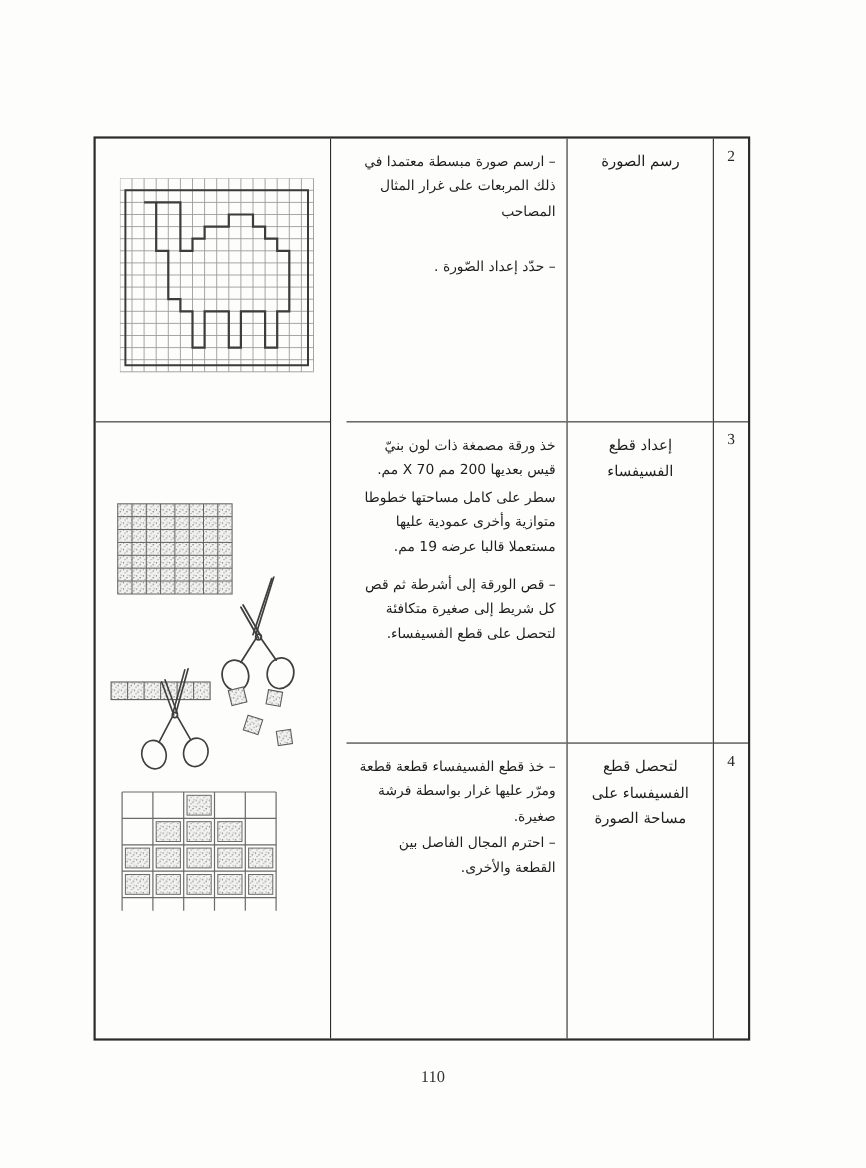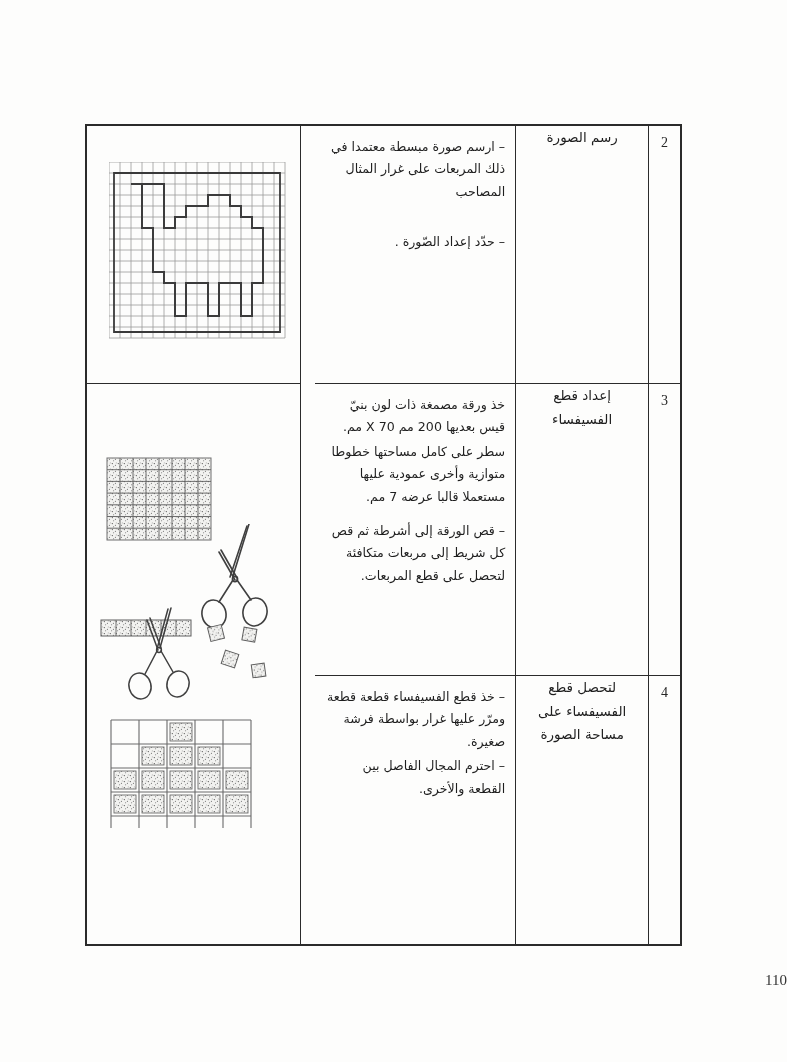--- a/index.html
+++ b/index.html
@@ -49,21 +49,21 @@
 
   .num{
     display:flex;align-items:flex-start;justify-content:center;
     padding-top:9px;
     font-family:"Liberation Serif","DejaVu Serif",serif;
     font-size:14px;color:#262626;
   }
   .title{
     direction:rtl;
     text-align:center;
-    padding:0 8px 0 8px;
+    padding:10px 8px 0 8px;
     font-size:13.5px;
     line-height:1.75;
     color:#1e1e1e;
     letter-spacing:0.2px;
   }
   .steps{
     direction:rtl;
     padding:10px 10px 0 10px;
     font-size:12.6px;
     line-height:1.78;
@@ -79,21 +79,21 @@
   
   .fig2{position:absolute;left:18px;top:72px;}
   
   .fig3{position:absolute;left:10px;top:218px;}
   
   .fig4{position:absolute;left:18px;top:330px;}
 
   .pageno{
     position:absolute;
     left:0;right:0;top:972px;
-    text-align:right;
+    text-align:center;
     font-family:"Liberation Serif","DejaVu Serif",serif;
     font-size:15px;
     color:#333;
   }
 </style>
 </head>
 <body>
 
 <div class="page">
 
@@ -114,23 +114,23 @@
     <div class="col col-steps">
 
       <div class="cell h1 bsep steps">
         <p>– ارسم صورة مبسطة معتمدا في ذلك المربعات على غرار المثال المصاحب</p>
         <div class="gap"></div>
         <p>– حدّد إعداد الصّورة .</p>
       </div>
 
       <div class="cell h2 bsep steps">
         <p>خذ ورقة مصمغة ذات لون بنيّ قيس بعديها 200 مم X 70 مم.</p>
-        <p>سطر على كامل مساحتها خطوطا متوازية وأخرى عمودية عليها مستعملا قالبا عرضه 7 مم.</p>
+        <p>سطر على كامل مساحتها خطوطا متوازية وأخرى عمودية عليها مستعملا قالبا عرضه 19 مم.</p>
         <div style="height:10px"></div>
-        <p>– قص الورقة إلى أشرطة ثم قص كل شريط إلى مربعات متكافئة لتحصل على قطع المربعات.</p>
+        <p>– قص الورقة إلى أشرطة ثم قص كل شريط إلى صغيرة متكافئة لتحصل على قطع الفسيفساء.</p>
       </div>
 
       <div class="cell h3 steps">
         <p>– خذ قطع الفسيفساء قطعة قطعة ومرّر عليها غرار بواسطة فرشة صغيرة.</p>
         <p>– احترم المجال الفاصل بين القطعة والأخرى.</p>
       </div>
     </div>
 
     <div class="col col-fig">
 

